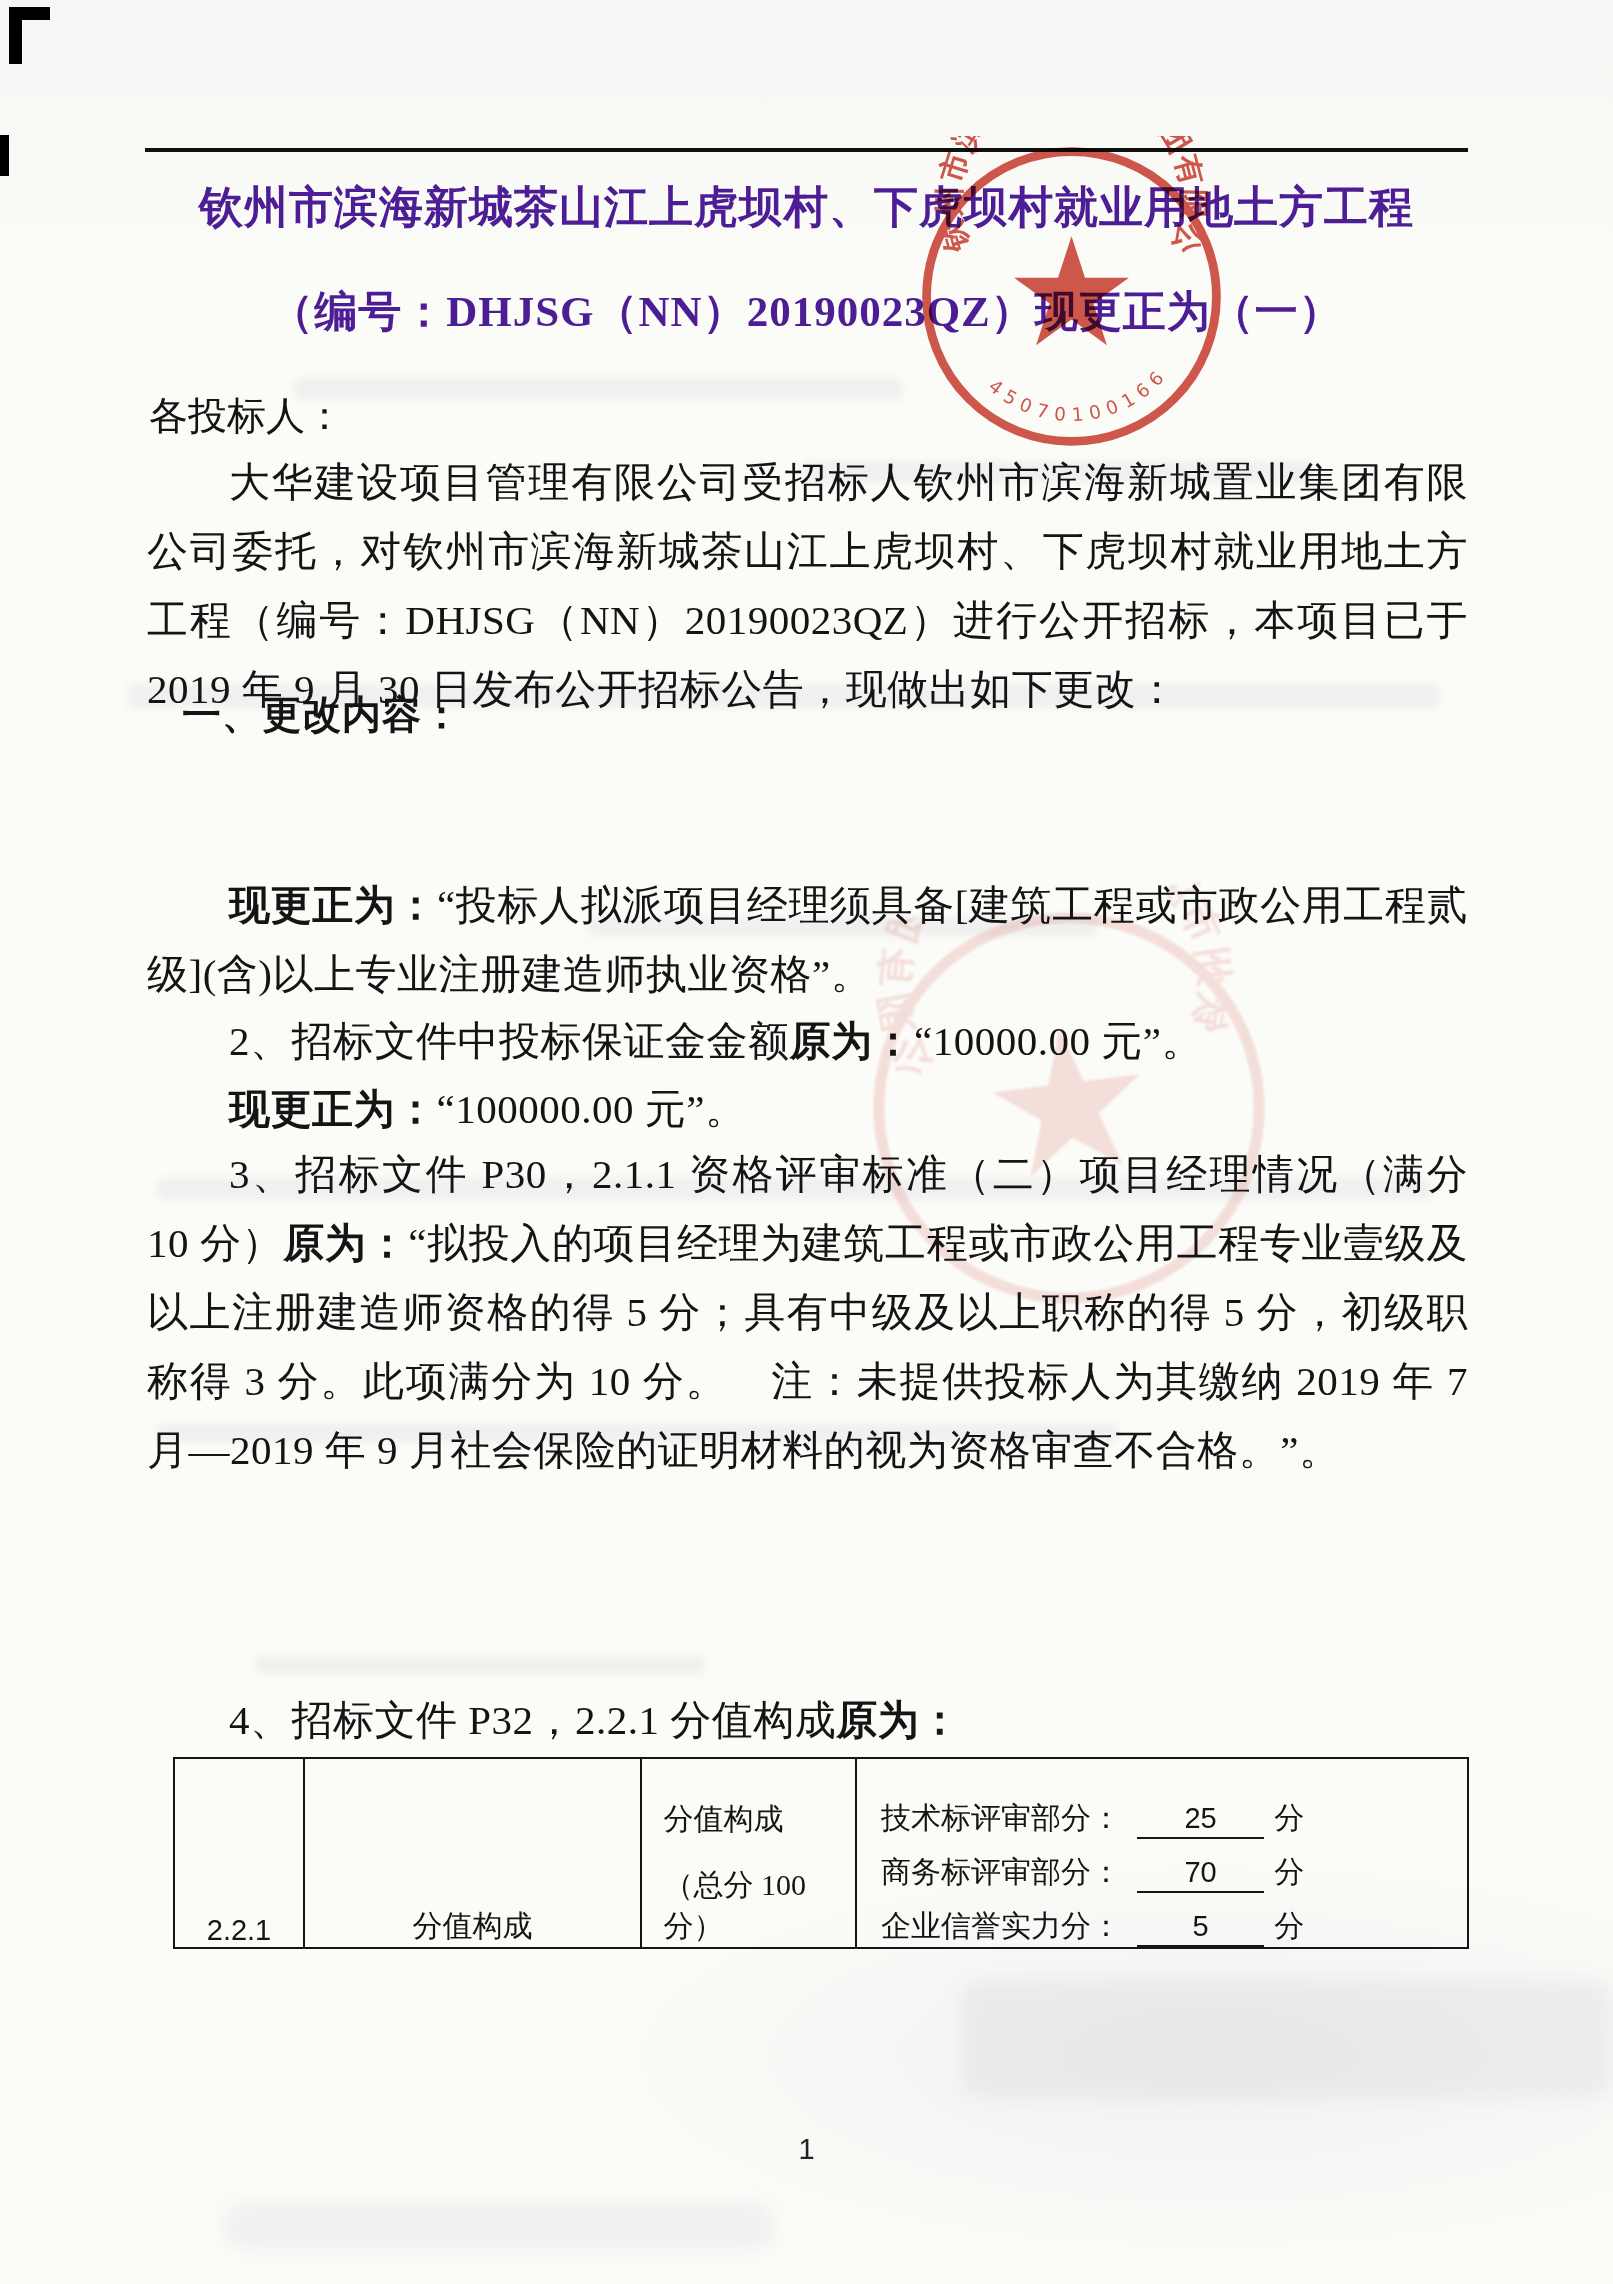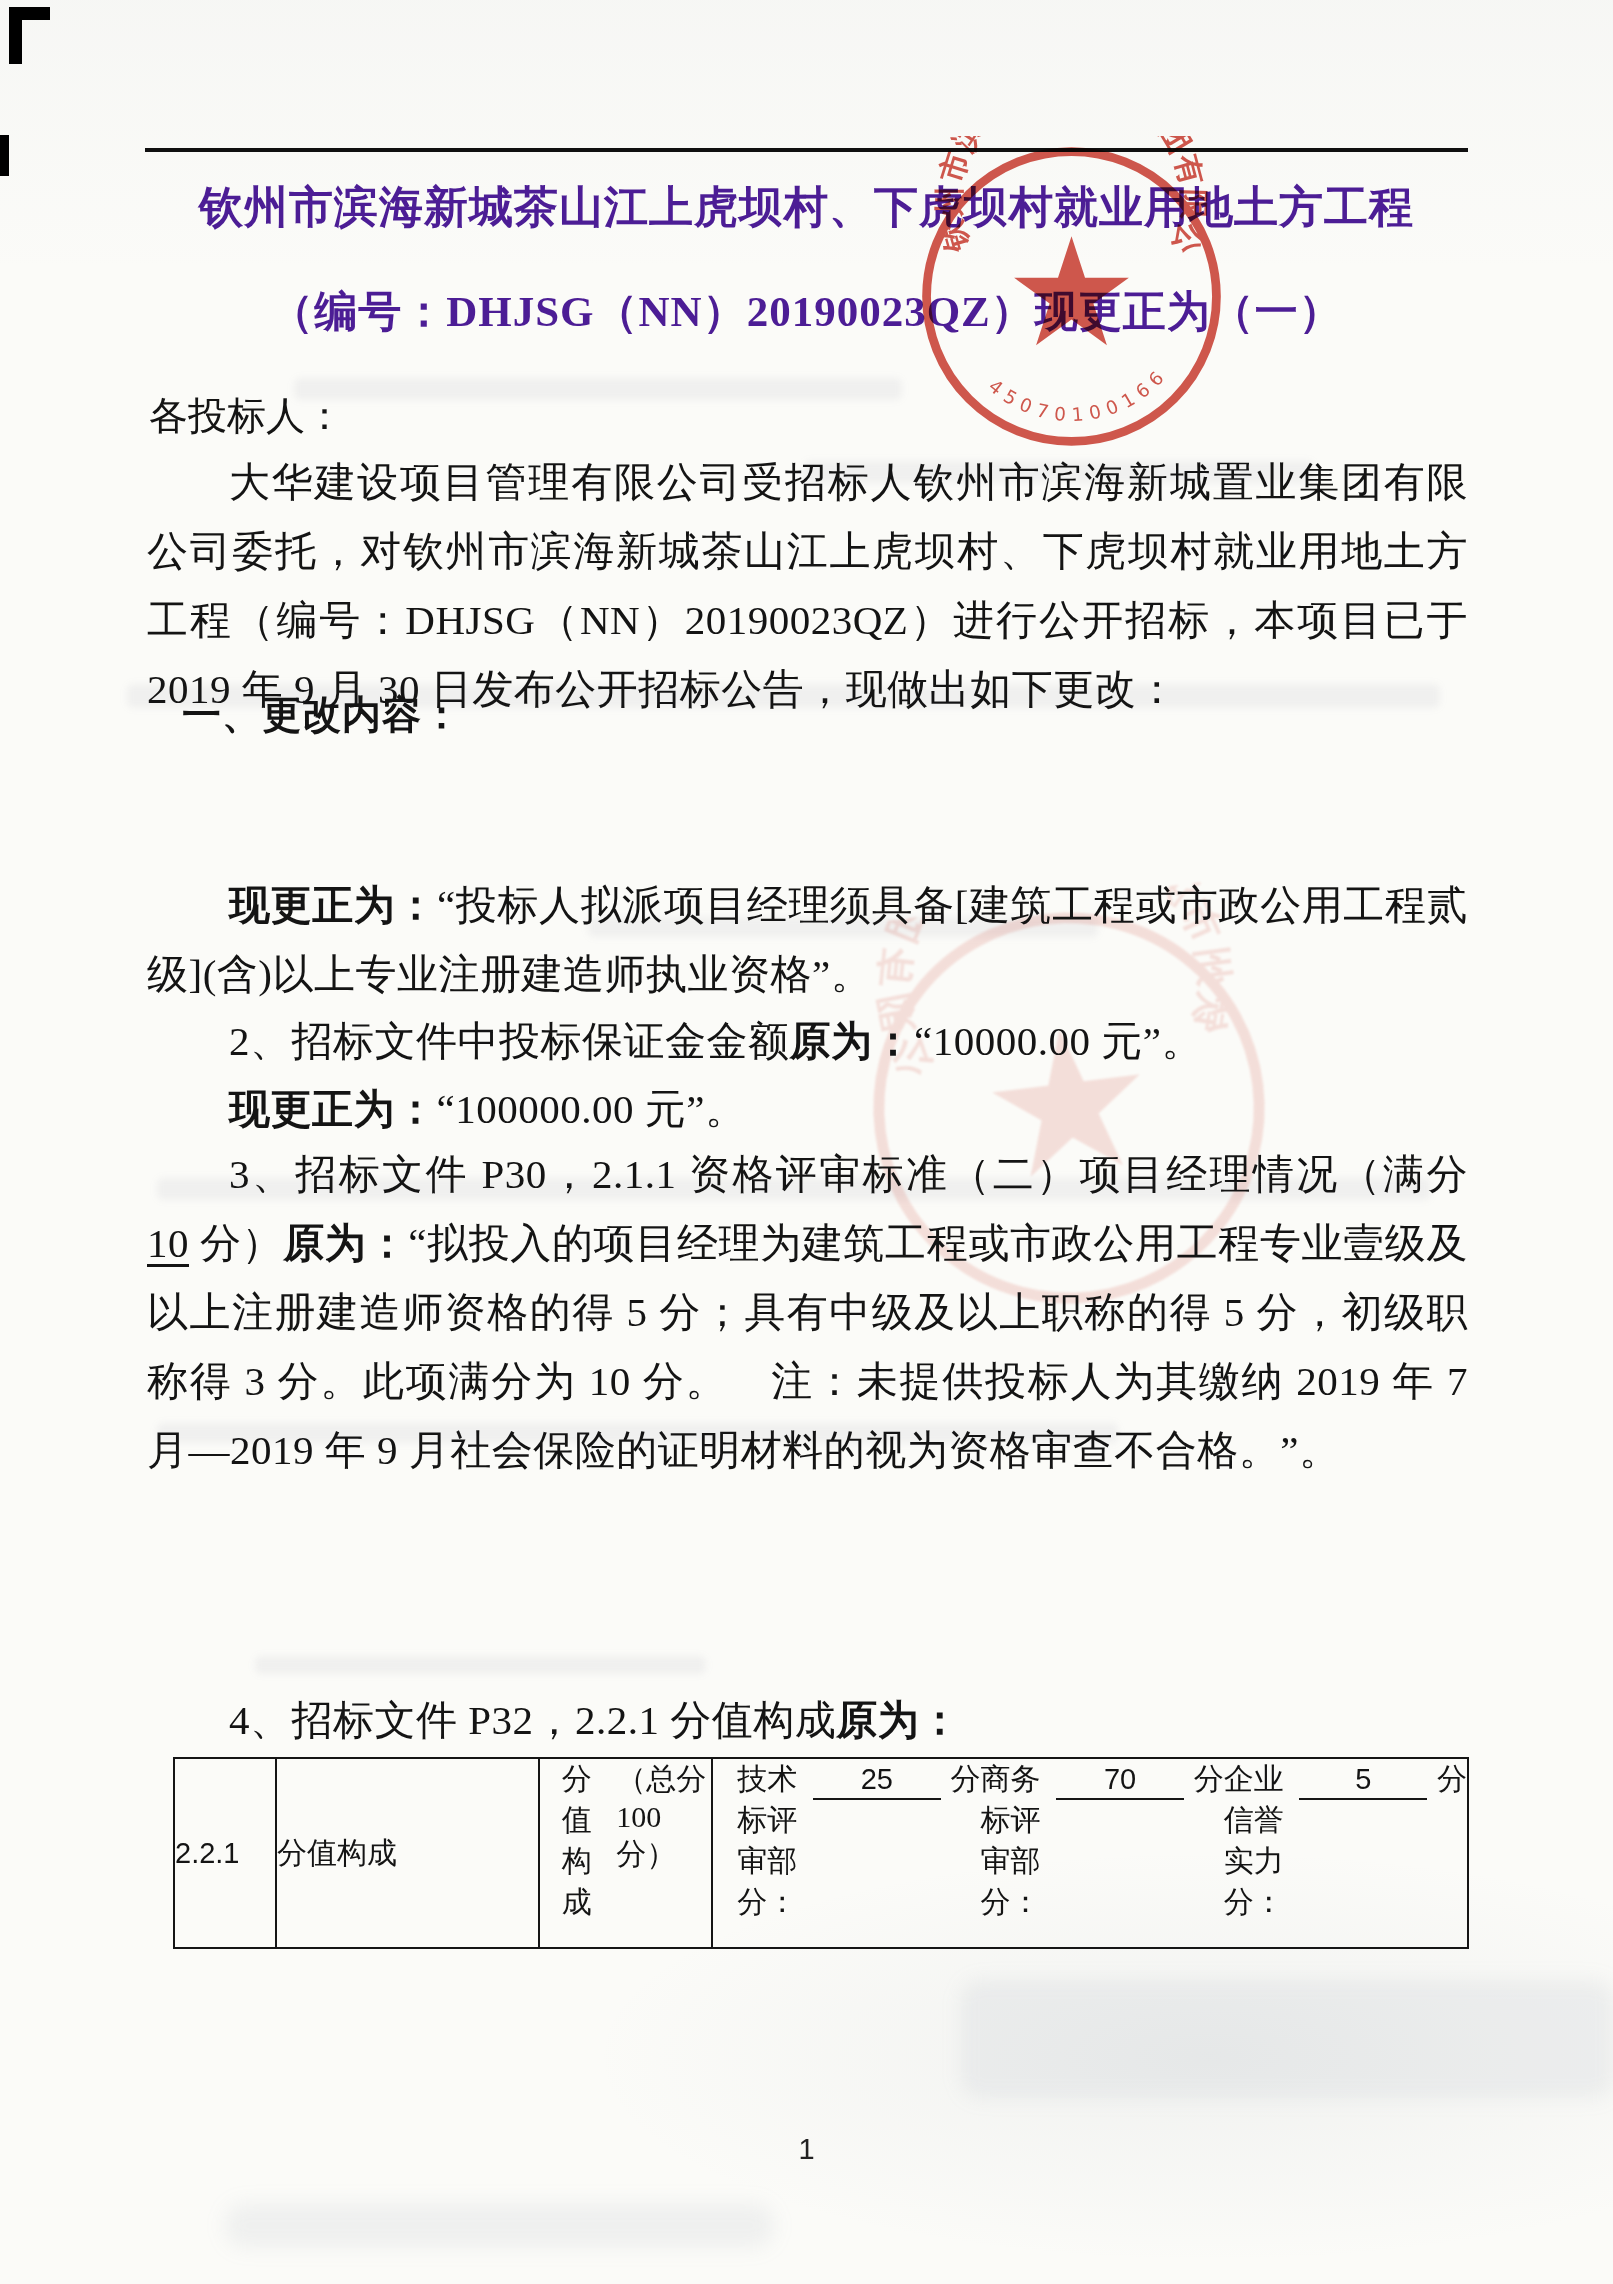--- a/index.html
+++ b/index.html
@@ -22,29 +22,29 @@
   .title1{top:178px;font-size:44px;letter-spacing:1px;}
   .title2{top:283px;font-size:43px;letter-spacing:1px;}
   .salutation{position:absolute;left:149px;top:389px;font-size:39px;}
   .para{
     position:absolute;left:147px;width:1321px;
     font-size:41px;line-height:69px;text-align:justify;text-justify:inter-ideograph;
     letter-spacing:0.5px;
   }
   .indent{text-indent:82px;}
   .b{font-weight:700;}
-  .u-num{text-decoration:underline;text-decoration-thickness:2.9px;text-underline-offset:6.9px;}
+  .u-num{text-decoration-thickness:2.9px;text-underline-offset:6.9px;}
   .heading{position:absolute;left:147px;top:665px;font-size:39px;font-weight:700;letter-spacing:1px;}
   
   .score-table{
     position:absolute;left:173px;top:1757px;width:1296px;height:192px;
     display:flex;border:2.9px solid #151515;box-sizing:border-box;font-size:30px;
   }
   .score-table .cell{border-right:2.9px solid #151515;box-sizing:border-box;
-    display:flex;flex-direction:row;justify-content:flex-start;}
+    display:flex;flex-direction:column;justify-content:flex-end;}
   .cell-id{width:130px;align-items:center;font-family:"Liberation Sans","DejaVu Sans",sans-serif;font-size:29px;}
   .cell-name{width:337px;align-items:center;}
   .cell-comp{width:215px;padding-left:21.6px;row-gap:25.5px;}
   .cell-scores{flex:1;border-right:none !important;padding-left:24px;row-gap:13px;}
   .score-line{display:flex;align-items:baseline;}
   .score-val{
     display:inline-block;min-width:116px;text-align:center;
     border-bottom:2.9px solid #161616;padding:0 5.9px 2px;margin:0 9.8px 0 15.7px;
     font-family:"Liberation Sans","DejaVu Sans",sans-serif;font-size:29px;line-height:1.1;
   }

